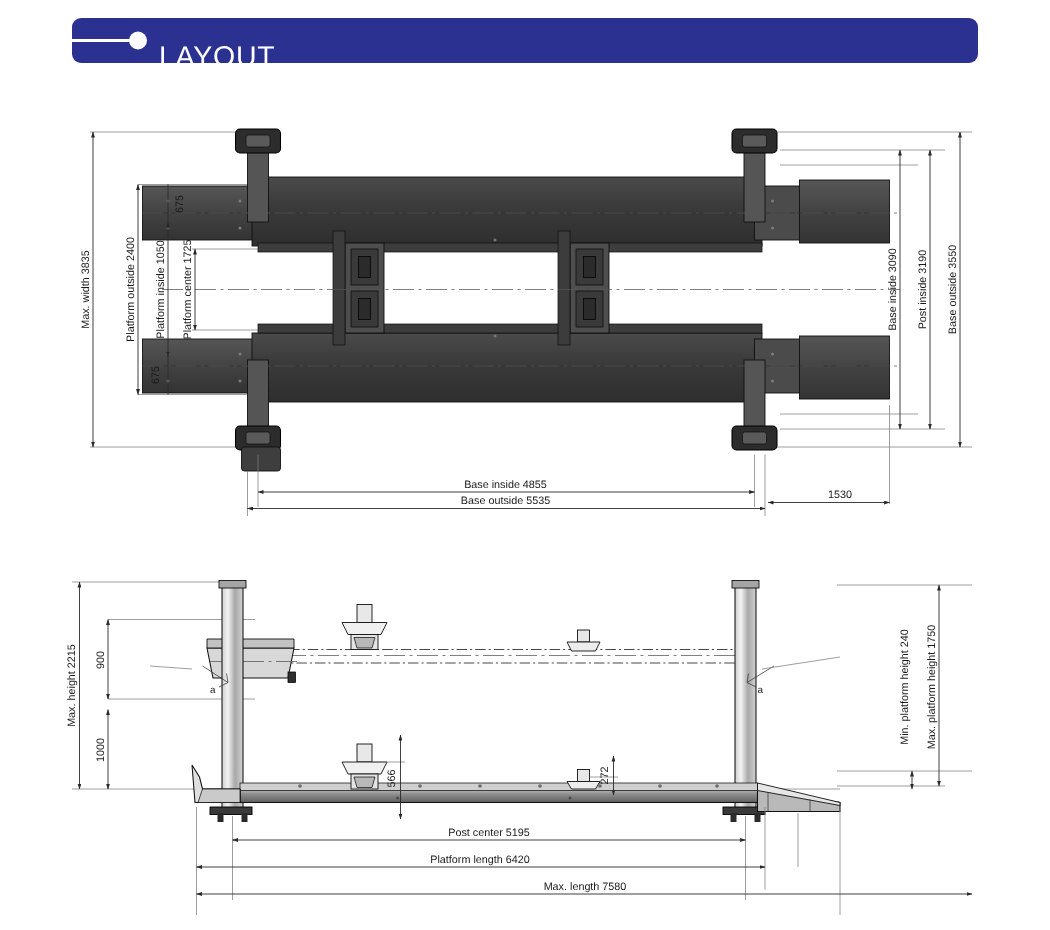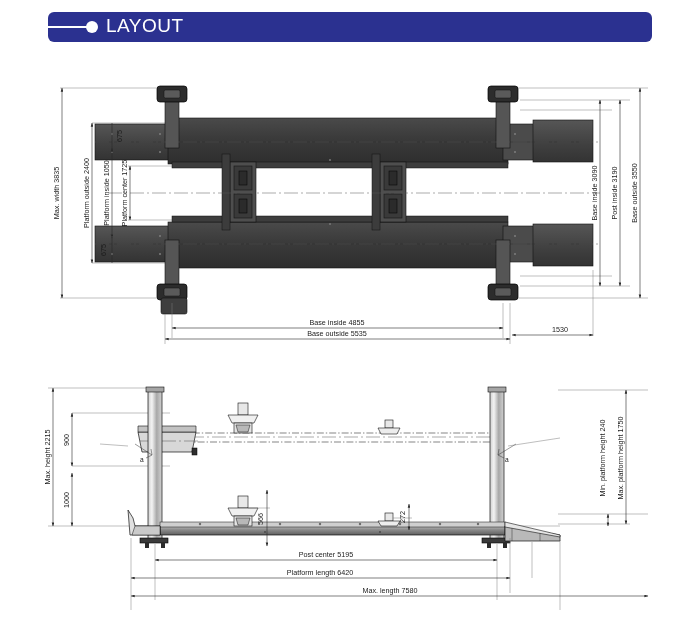--- a/index.html
+++ b/index.html
@@ -5,21 +5,21 @@
 <style>
   html,body{margin:0;padding:0;background:#ffffff;}
   body{width:700px;height:620px;position:relative;overflow:hidden;
        font-family:"Liberation Sans",sans-serif;color:#000;}
 
   
   #header-bar{position:absolute;left:48px;top:12px;width:604px;height:30px;
     background:#2b3190;border-radius:6px;display:flex;align-items:center;}
   #header-bar .lead-line{position:absolute;left:0px;top:14px;width:42px;height:2px;background:#ffffff;}
   #header-bar .lead-dot{position:absolute;left:38px;top:9px;width:12px;height:12px;border-radius:50%;background:#ffffff;}
-  #header-title{position:absolute;left:58px;top:3px;color:#ffffff;font-size:19px;letter-spacing:.5px;
+  #header-title{position:absolute;left:58px;top:16px;color:#ffffff;font-size:19px;letter-spacing:.5px;
     font-family:"Liberation Sans",sans-serif;}
 
   
   #drawing{position:absolute;left:0;top:48px;width:700px;height:572px;}
   #drawing svg{display:block;}
 
   .dimtxt{font-family:"Liberation Sans",sans-serif;font-size:7.2px;fill:#1a1a1a;}
   .dimtxt-s{font-family:"Liberation Sans",sans-serif;font-size:6.6px;fill:#1a1a1a;}
   .dline{stroke:#2a2a2a;stroke-width:.6;fill:none;}
   .xline{stroke:#7d7d7d;stroke-width:.5;fill:none;}

